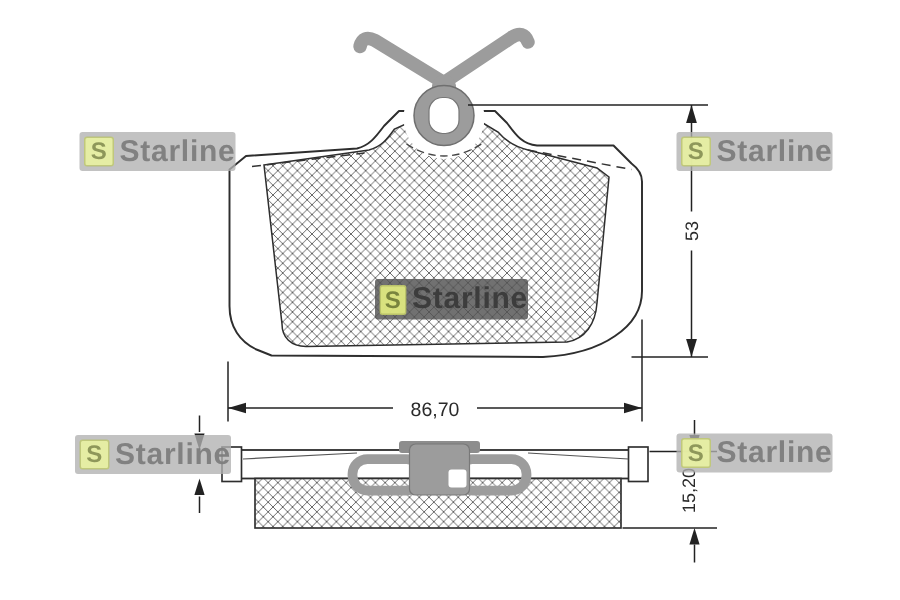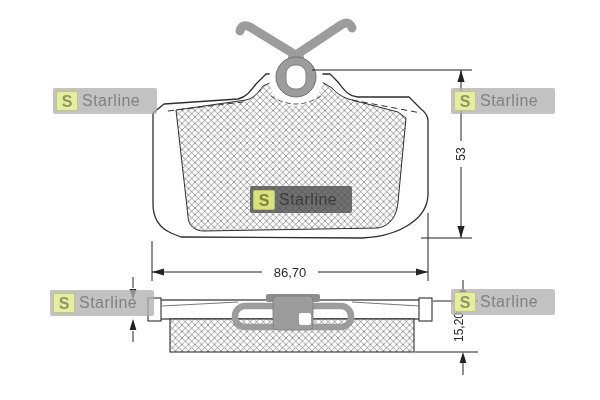--- a/index.html
+++ b/index.html
@@ -27,21 +27,21 @@
   .logo .s-badge{
     width:22px;height:20px;margin:3px 4px 3px 3px;
     background:rgba(231,239,162,0.95);
     color:#8e975a;
     font-weight:bold;font-size:16px;line-height:20px;text-align:center;
     border-radius:2px;
     border:1px solid rgba(160,170,90,0.55);
     box-sizing:border-box;
   }
   .logo .logo-text{
-    font-weight:normal;font-size:16px;letter-spacing:0.5px;
+    font-weight:bold;font-size:20px;letter-spacing:0.5px;
     color:rgba(125,125,125,0.95);
   }
   .logo.dark{
     background:rgba(82,82,82,0.82);
   }
   .logo.dark .logo-text{color:rgba(58,58,58,0.95);}
   .logo.dark .s-badge{background:rgba(222,232,128,0.95);color:#79843e;}
 </style>
 </head>
 <body>

